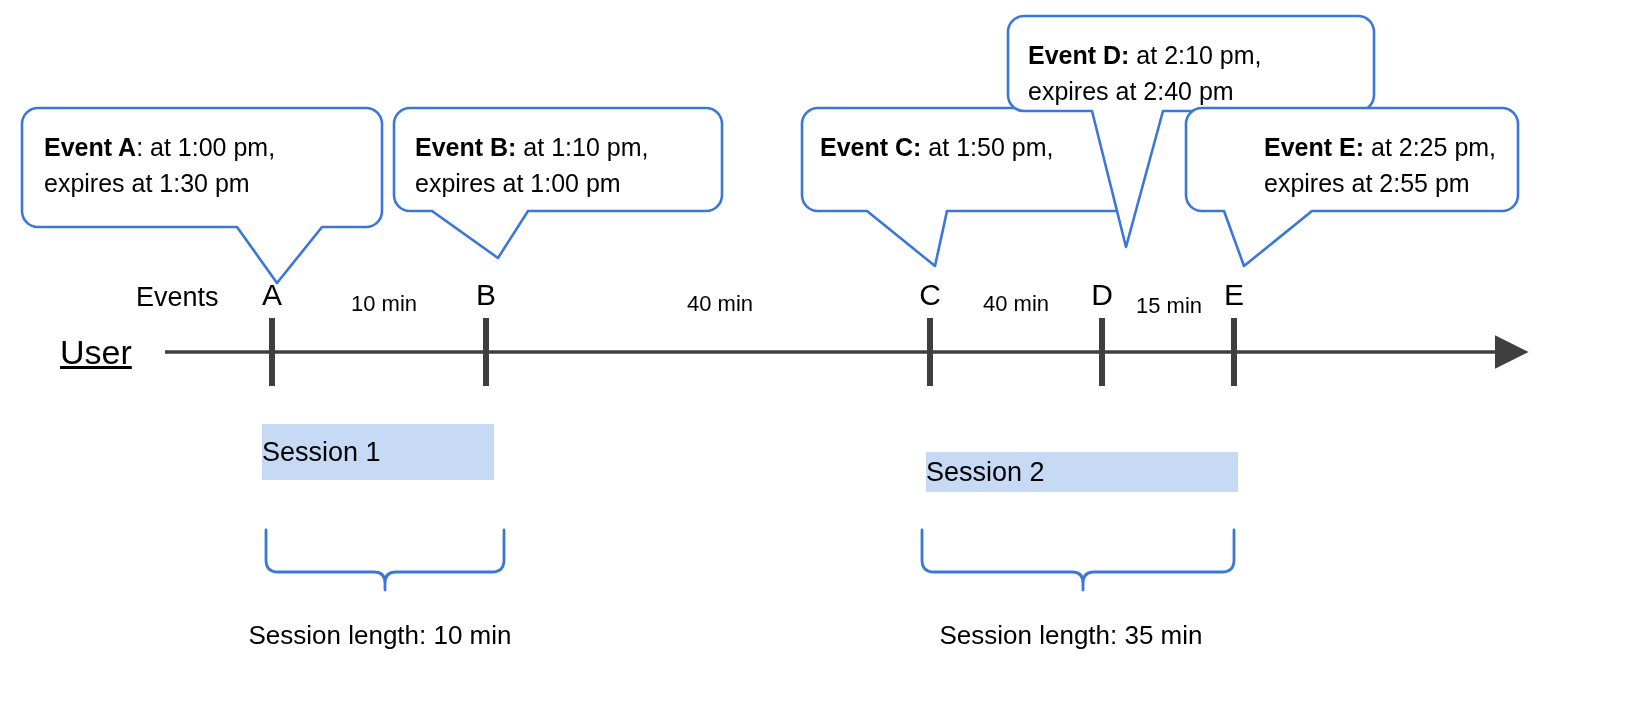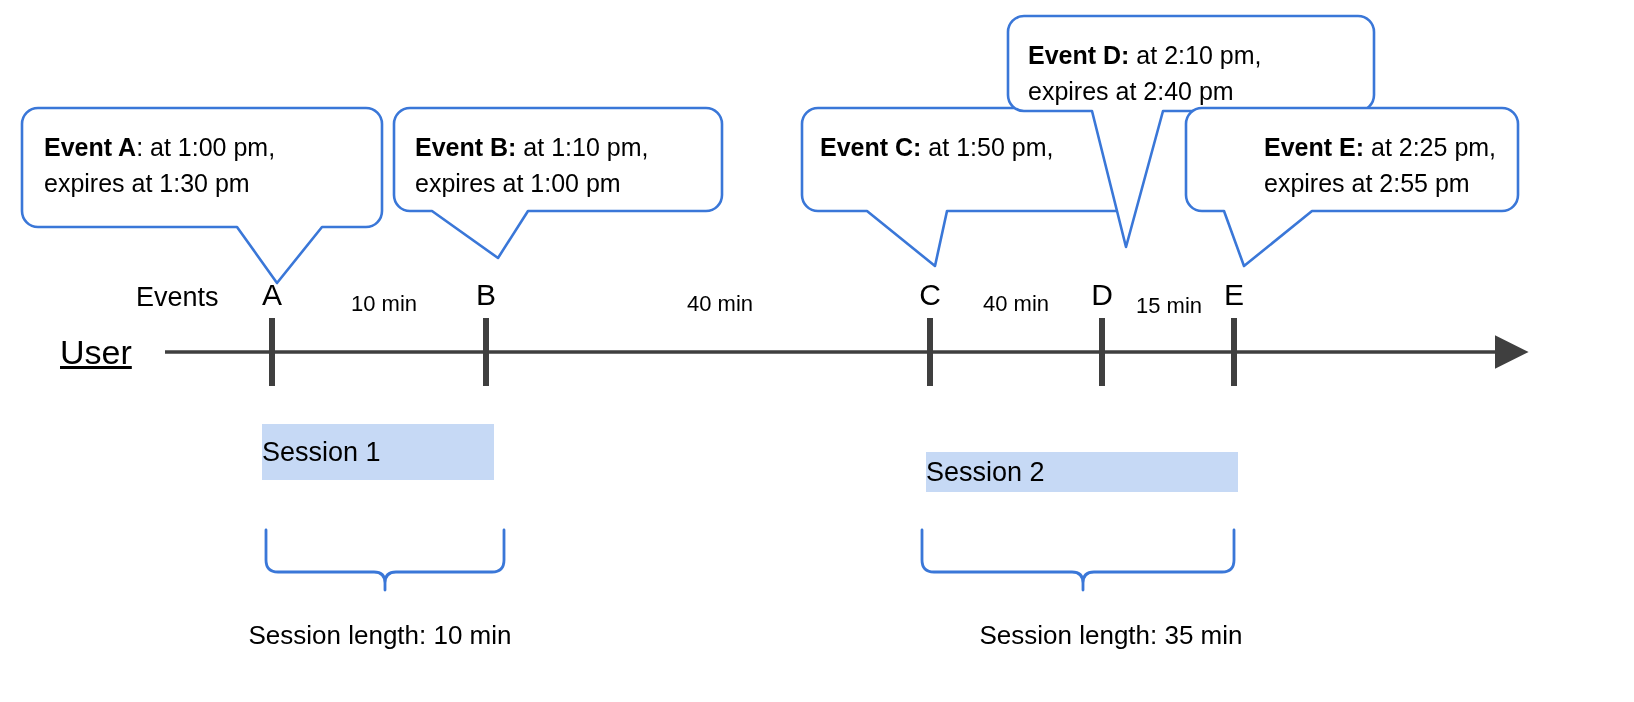--- a/index.html
+++ b/index.html
@@ -212,15 +212,15 @@
   <div class="gap-label" style="left:1114px;top:293px;width:110px;">15 min</div>
 
   <div class="session-box" style="left:262px;top:424px;width:232px;height:56px;">
     <span>Session 1</span>
   </div>
   <div class="session-box" style="left:926px;top:424px;width:312px;height:40px;margin-top:28px;">
     <span>Session 2</span>
   </div>
 
   <div class="session-caption" style="left:185px;top:620px;width:390px;">Session length: 10 min</div>
-  <div class="session-caption" style="left:916px;top:620px;width:390px;">Session length: 35 min</div>
+  <div class="session-caption" style="left:876px;top:620px;width:390px;">Session length: 35 min</div>
 
 </div>
 
 </body></html>

